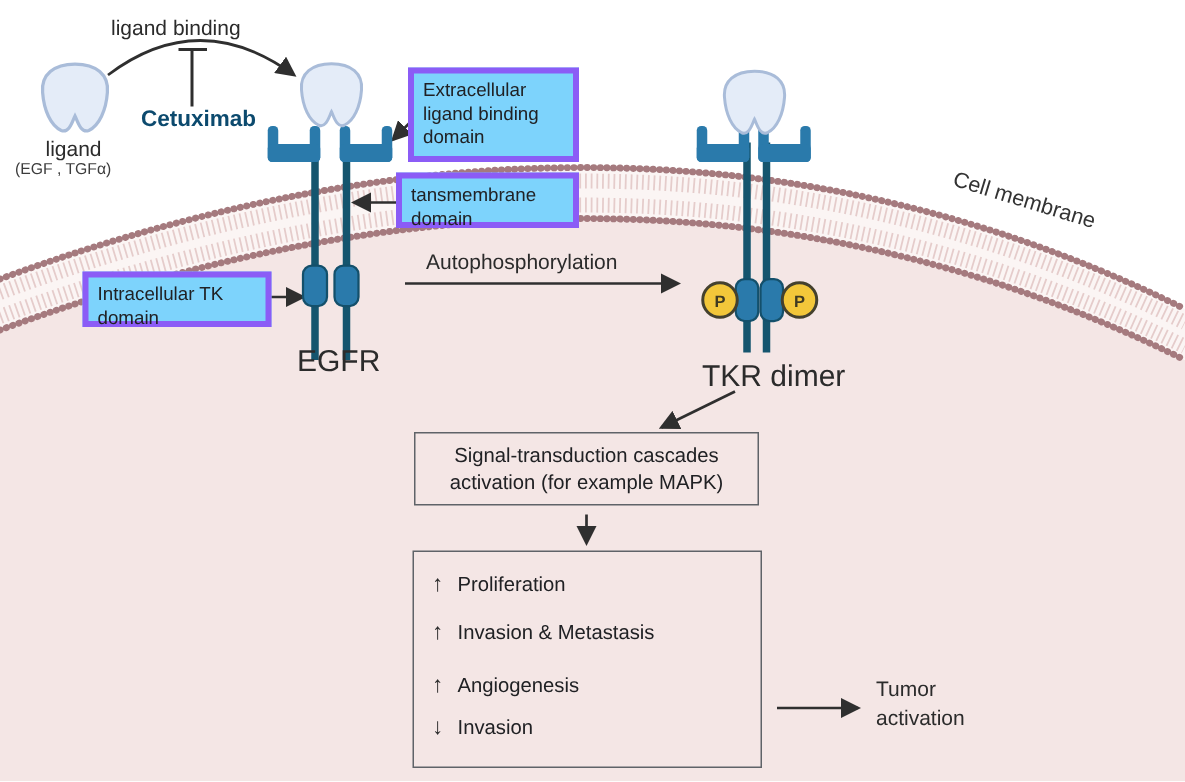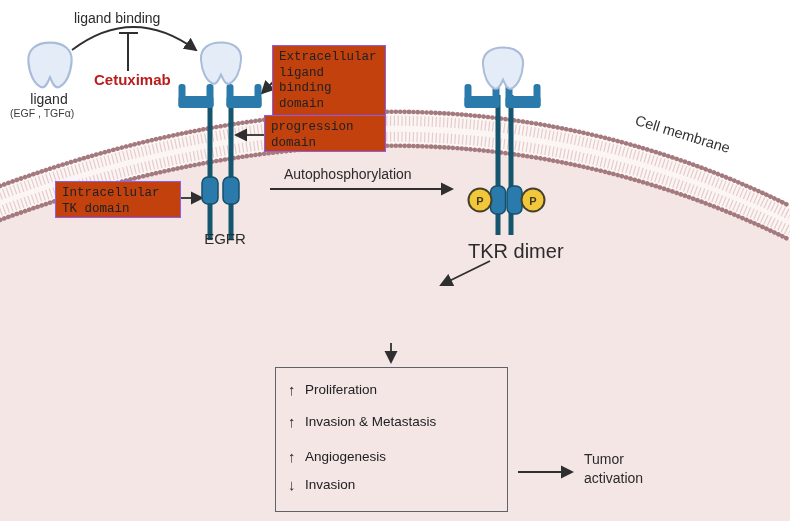--- a/index.html
+++ b/index.html
@@ -7,33 +7,32 @@
     position:relative;
     width:790px;height:521px;
     overflow:hidden;
     background:#ffffff;
     font-family:"Liberation Sans","DejaVu Sans",sans-serif;
     color:#2b2b2b;
   }
   .stage svg.canvas{position:absolute;left:0;top:0;}
   .lbl{position:absolute;white-space:nowrap;}
   .lbl-ligand-binding{left:74px;top:10px;font-size:14px;}
-  .lbl-cetuximab{left:94px;top:71px;font-size:15px;font-weight:bold;color:#b91c1c;}
+  .lbl-cetuximab{left:94px;top:71px;font-size:15px;font-weight:bold;color:#0c4a6e;}
   .lbl-ligand{left:24px;top:91px;width:50px;text-align:center;font-size:14px;}
   .lbl-ligand-sub{left:10px;top:107px;width:80px;font-size:10.5px;color:#3c3c3c;}
   .note-box{
-    position:absolute;background:#c2410c;border:1px solid #8b5cf6;
+    position:absolute;background:#7dd3fc;border:4px solid #8b5cf6;
     font-size:12.5px;line-height:1.25;padding:4px 6px;color:#202124;
     box-sizing:border-box;
-    font-family:Liberation Mono, monospace;
   }
   .box-extracellular{left:272px;top:45px;width:114px;}
   .box-transmembrane{left:264px;top:115px;width:122px;height:37px;}
   .box-intracellular{left:55px;top:181px;width:126px;height:37px;}
-  .lbl-egfr{left:198px;top:230px;width:54px;text-align:center;font-size:15px;}
+  .lbl-egfr{left:198px;top:230px;width:54px;text-align:center;font-size:20px;}
   .lbl-autophos{left:284px;top:166px;font-size:14px;text-align:right;}
   .lbl-tkr{left:468px;top:240px;width:76px;text-align:center;font-size:20px;}
   .lbl-cellmembrane{
     left:638px;top:112px;font-size:14.5px;color:#333;
     transform:rotate(17deg);transform-origin:left top;
   }
   .proc-box{
     position:absolute;border:1px solid #5f6368;background:transparent;
     color:#202124;box-sizing:border-box;
   }
@@ -138,32 +137,33 @@
   <div class="lbl lbl-ligand-binding">ligand binding</div>
 
   <div class="lbl lbl-cetuximab">Cetuximab</div>
 
   <div class="lbl lbl-ligand">ligand</div>
 
   <div class="lbl lbl-ligand-sub">(EGF , TGFα)</div>
 
   <div class="note-box box-extracellular">Extracellular ligand binding domain</div>
 
-  <div class="note-box box-transmembrane">progression domain</div>
+  <div class="note-box box-transmembrane">tansmembrane domain</div>
 
   <div class="note-box box-intracellular">Intracellular TK domain</div>
 
   <div class="lbl lbl-egfr">EGFR</div>
 
   <div class="lbl lbl-autophos">Autophosphorylation</div>
 
   <div class="lbl lbl-tkr">TKR dimer</div>
 
   <div class="lbl lbl-cellmembrane">Cell membrane</div>
 
+  <div class="proc-box box-signal">Signal-transduction cascades activation (for example MAPK)</div>
 
   <div class="proc-box box-effects">
     <div class="fx-row fx-row-0">
       <span class="fx-arrow">↑</span>
       <span>Proliferation</span>
     </div>
     <div class="fx-row fx-row-1">
       <span class="fx-arrow">↑</span>
       <span>Invasion &amp; Metastasis</span>
     </div>

